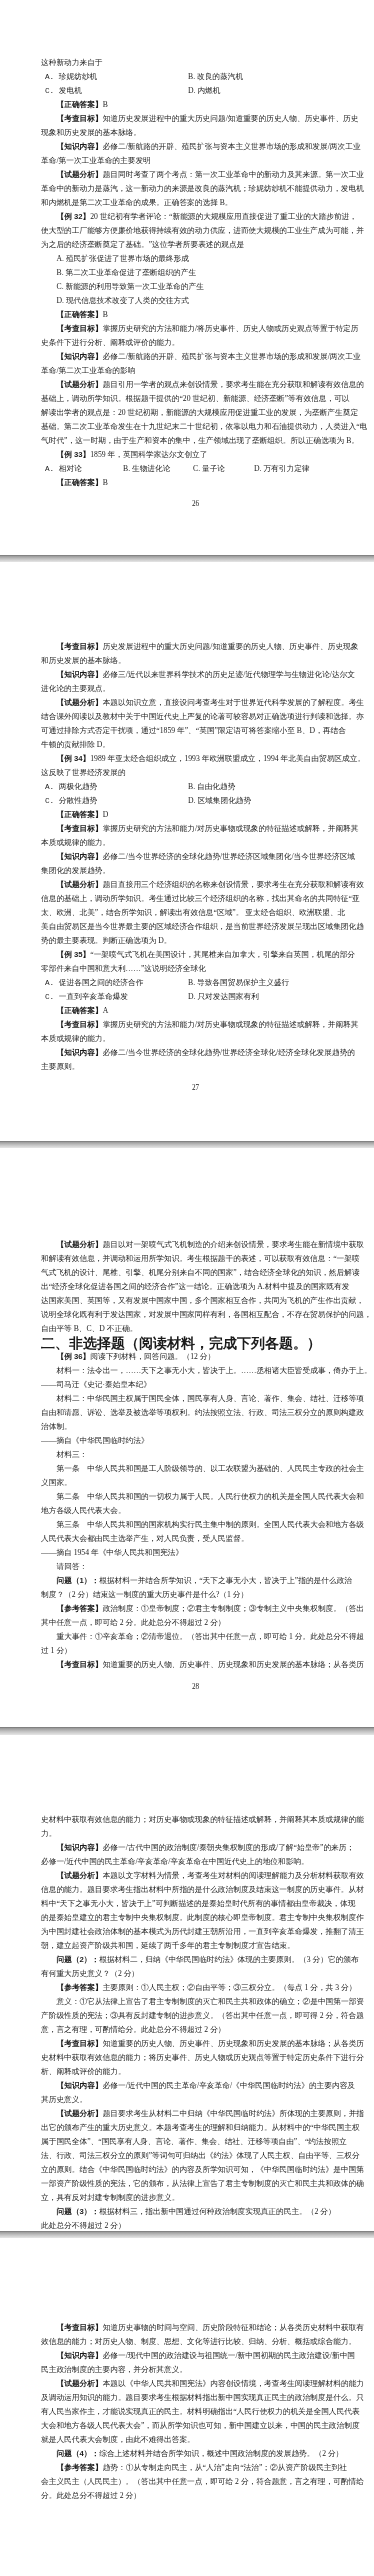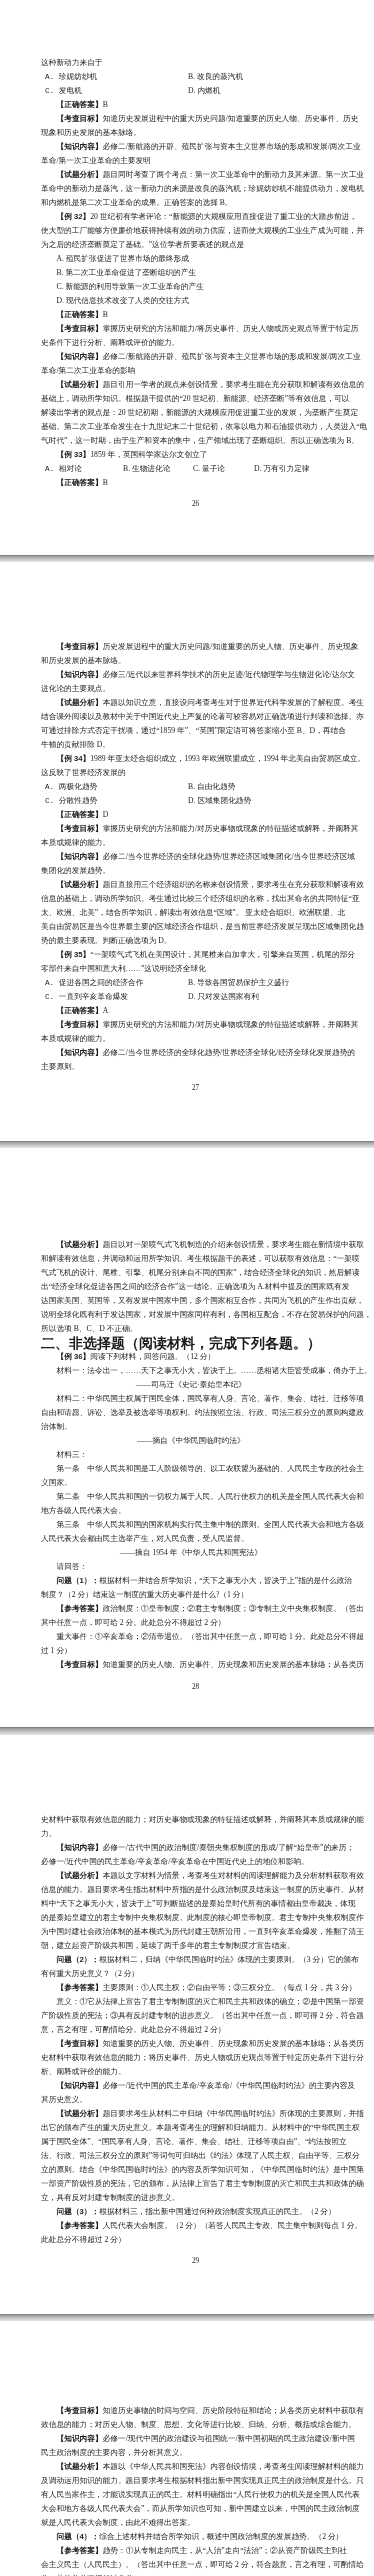--- a/index.html
+++ b/index.html
@@ -2,21 +2,21 @@
 <html style="font-size:8.2px"><head>
 <meta charset="utf-8">
 <style>
   html,body{margin:0;padding:0;background:#ffffff;}
   #doc{width:375px;font-family:"Liberation Serif","DejaVu Serif",serif;color:#1b1b1b;}
   .page{position:relative;background:#fff;overflow:hidden;}
   .textblock{position:absolute;left:41px;width:309px;}
   .ln{height:14px;line-height:14px;font-size:7.7px;white-space:nowrap;position:relative;}
   .s-p{text-indent:15.5px;}
   .s-c{}
-  .s-r{text-align:center;padding-right:9.3px;}
+  .s-r{text-align:left;padding-right:9.3px;}
   .s-h{font-weight:bold;font-size:14px;font-family:"Liberation Sans","DejaVu Sans",sans-serif;}
   .s-n{text-align:center;font-size:7.2px;margin-top:7.2px;}
   .lbl{font-family:"Liberation Sans","DejaVu Sans",sans-serif;font-weight:bold;font-style:normal;}
   .opt{position:absolute;top:0;}
   .opt.c0{left:4px;font-family:Liberation Mono, monospace;}
   .w2.c1{left:147px;}
   .w4.c1{left:82px;}
   .w4.c2{left:152px;}
   .w4.c3{left:213px;}
   .sep{height:7.2px;background:linear-gradient(180deg,#6e6e6e 0,#9a9a9a 15%,#c2c2c2 55%,#e6e6e6 100%);}
@@ -123,21 +123,21 @@
     </div>
     <div class="sep"></div>
     <div class="page" style="height: 579px;">
       <div class="textblock" style="top: 60px; margin-top: 30px;">
         <div class="ln s-p"><b class="lbl">【试题分析】</b>题目以对一架喷气式飞机制造的介绍来创设情景，要求考生能在新情境中获取</div>
         <div class="ln s-c">和解读有效信息，并调动和运用所学知识。考生根据题干的表述，可以获取有效信息：“一架喷</div>
         <div class="ln s-c">气式飞机的设计、尾椎、引擎、机尾分别来自不同的国家”，结合经济全球化的知识，然后解读</div>
         <div class="ln s-c">出“经济全球化促进各国之间的经济合作”这一结论。正确选项为 A.材料中提及的国家既有发</div>
         <div class="ln s-c">达国家美国、英国等，又有发展中国家中国，多个国家相互合作，共同为飞机的产生作出贡献，</div>
         <div class="ln s-c">说明全球化既有利于发达国家，对发展中国家同样有利，各国相互配合，不存在贸易保护的问题，</div>
-        <div class="ln s-c">所以选项 B、C、D 不正确。</div>
+        <div class="ln s-c">自由平等 B、C、D 不正确。</div>
         <div class="ln s-h">二、非选择题（阅读材料，完成下列各题。）</div>
         <div class="ln s-p"><b class="lbl">【例 36】</b>阅读下列材料，回答问题。（12 分）</div>
         <div class="ln s-p">材料一：法令出一，……天下之事无小大，皆决于上。……丞相诸大臣皆受成事，倚办于上。</div>
         <div class="ln s-r">——司马迁《史记·秦始皇本纪》</div>
         <div class="ln s-p">材料二：中华民国主权属于国民全体，国民享有人身、言论、著作、集会、结社、迁移等项</div>
         <div class="ln s-c">自由和请愿、诉讼、选举及被选举等项权利。约法按照立法、行政、司法三权分立的原则构建政</div>
         <div class="ln s-c">治体制。</div>
         <div class="ln s-r">——摘自《中华民国临时约法》</div>
         <div class="ln s-p">材料三：</div>
         <div class="ln s-p">第一条　中华人民共和国是工人阶级领导的、以工农联盟为基础的、人民民主专政的社会主</div>
@@ -152,21 +152,21 @@
         <div class="ln s-c">制度？（2 分）结束这一制度的重大历史事件是什么?（1 分）</div>
         <div class="ln s-p"><b class="lbl">【参考答案】</b>政治制度：①皇帝制度；②君主专制制度；③专制主义中央集权制度。（答出</div>
         <div class="ln s-c">其中任意一点，即可给 2 分。此处总分不得超过 2 分）</div>
         <div class="ln s-p">重大事件：①辛亥革命；②清帝退位。（答出其中任意一点，即可给 1 分。此处总分不得超</div>
         <div class="ln s-c">过 1 分）</div>
         <div class="ln s-p"><b class="lbl">【考查目标】</b>知道重要的历史人物、历史事件、历史现象和历史发展的基本脉络；从各类历</div>
         <div class="ln s-n">28</div>
       </div>
     </div>
     <div class="sep"></div>
-    <div class="page" style="height: 579px;">
+    <div class="page" style="height: 496px;">
       <div class="textblock" style="top: 78px;">
         <div class="ln s-c">史材料中获取有效信息的能力；对历史事物或现象的特征描述或解释，并阐释其本质或规律的能</div>
         <div class="ln s-c">力。</div>
         <div class="ln s-p"><b class="lbl">【知识内容】</b>必修一/古代中国的政治制度/秦朝央集权制度的形成/了解“始皇帝”的来历；</div>
         <div class="ln s-c">必修一/近代中国的民主革命/辛亥革命/辛亥革命在中国近代史上的地位和影响。</div>
         <div class="ln s-p"><b class="lbl">【试题分析】</b>本题以文字材料为情景，考查考生对材料的阅读理解能力及分析材料获取有效</div>
         <div class="ln s-c">信息的能力。题目要求考生指出材料中所指的是什么政治制度及结束这一制度的历史事件。从材</div>
         <div class="ln s-c">料中“天下之事无小大，皆决于上”可判断描述的是秦始皇时代所有的事情都由皇帝裁决，体现</div>
         <div class="ln s-c">的是秦始皇建立的君主专制中央集权制度。此制度的核心即皇帝制度。君主专制中央集权制度作</div>
         <div class="ln s-c">为中国封建社会政治体制的基本模式为历代封建王朝所沿用，一直到辛亥革命爆发，推翻了清王</div>
@@ -183,21 +183,20 @@
         <div class="ln s-p"><b class="lbl">【知识内容】</b>必修一/近代中国的民主革命/辛亥革命/《中华民国临时约法》的主要内容及</div>
         <div class="ln s-c">其历史意义。</div>
         <div class="ln s-p"><b class="lbl">【试题分析】</b>题目要求考生从材料二中归纳《中华民国临时约法》所体现的主要原则，并指</div>
         <div class="ln s-c">出它的颁布产生的重大历史意义。本题考查考生的理解和归纳能力。从材料中的“中华民国主权</div>
         <div class="ln s-c">属于国民全体”、“国民享有人身、言论、著作、集会、结社、迁移等项自由”、“约法按照立</div>
         <div class="ln s-c">法、行政、司法三权分立的原则”等词句可归纳出《约法》体现了人民主权、自由平等、三权分</div>
         <div class="ln s-c">立的原则。结合《中华民国临时约法》的内容及所学知识可知，《中华民国临时约法》是中国第</div>
         <div class="ln s-c">一部资产阶级性质的宪法，它的颁布，从法律上宣告了君主专制制度的灭亡和民主共和政体的确</div>
         <div class="ln s-c">立，具有反对封建专制制度的进步意义。</div>
         <div class="ln s-p"><b class="lbl">问题（3）：</b>根据材料三，指出新中国通过何种政治制度实现真正的民主。（2 分）</div>
-        <div class="ln s-p"><b class="lbl">【参考答案】</b>人民代表大会制度。（2 分）（若答人民民主专政、民主集中制则每点 1 分。</div>
         <div class="ln s-c">此处总分不得超过 2 分）</div>
         <div class="ln s-n">29</div>
       </div>
     </div>
     <div class="sep"></div>
     <div class="page" style="height: 568px;">
       <div class="textblock" style="top: 83px;">
         <div class="ln s-p"><b class="lbl">【考查目标】</b>知道历史事物的时间与空间、历史阶段特征和结论；从各类历史材料中获取有</div>
         <div class="ln s-c">效信息的能力；对历史人物、制度、思想、文化等进行比较、归纳、分析、概括或综合能力。</div>
         <div class="ln s-p"><b class="lbl">【知识内容】</b>必修一/现代中国的政治建设与祖国统一/新中国初期的民主政治建设/新中国</div>

